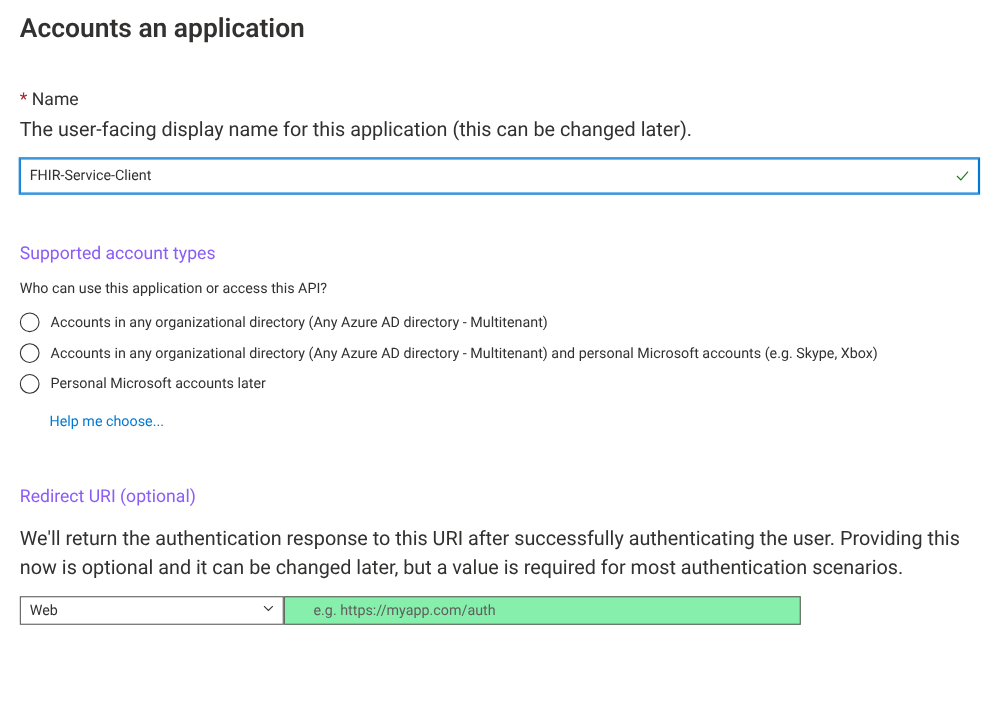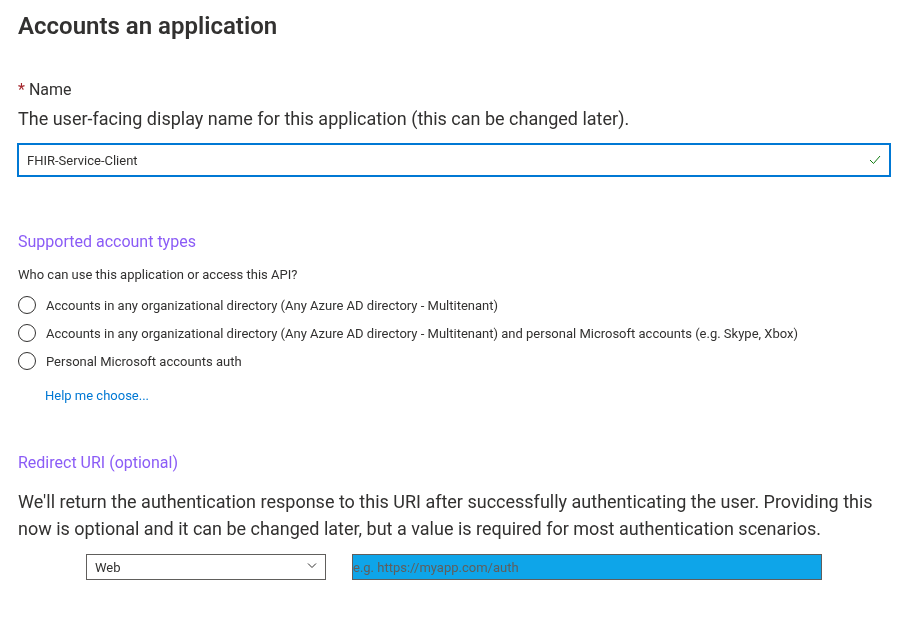--- a/index.html
+++ b/index.html
@@ -34,21 +34,21 @@
     }
     .field-desc {
       font-size: 18px;
       color: #323130;
       margin-bottom: 12px;
       line-height: 1.5;
     }
     .name-input-wrap {
       position: relative;
       width: 100%;
-      margin-bottom: 56px;
+      margin-bottom: 44px;
     }
     .name-input {
       width: 100%;
       height: 32px;
       border: 1px solid #0078d4;
       outline: 1px solid #0078d4;
       padding: 4px 28px 4px 8px;
       font-size: 13px;
       font-family: inherit;
       color: #323130;
@@ -117,22 +117,21 @@
       color: #0078d4;
       font-size: 13px;
       text-decoration: none;
       cursor: pointer;
       display: inline-block;
       margin-bottom: 50px;
       margin-left: 27px;
     }
     .redirect-row {
       display: flex;
-      gap: 26px;
-      justify-content: center;
+      gap: 0;
     }
     .select-wrap {
       position: relative;
       width: 240px;
     }
     .select-box {
       width: 100%;
       height: 26px;
       border: 1px solid #605e5c;
       padding: 2px 28px 2px 8px;
@@ -147,25 +146,25 @@
       position: absolute;
       right: 8px;
       top: 50%;
       transform: translateY(-50%);
       pointer-events: none;
     }
     .redirect-input {
       flex: 0 0 470px;
       height: 26px;
       border: 1px solid #605e5c;
-      padding: 2px 0;
+      padding: 2px 26px;
       font-size: 13px;
       font-family: inherit;
       color: #323130;
-      background: #0ea5e9;
+      background: #86efac;
     }
     .redirect-input::placeholder {
       color: #605e5c;
     }
   </style>
 </head>
 <body>
 
 
 
@@ -191,21 +190,21 @@
   <div class="radio-row">
     <span class="radio-circle"></span>
     <span class="radio-label">Accounts in any organizational directory (Any Azure AD directory - Multitenant)</span>
   </div>
   <div class="radio-row">
     <span class="radio-circle"></span>
     <span class="radio-label">Accounts in any organizational directory (Any Azure AD directory - Multitenant) and personal Microsoft accounts (e.g. Skype, Xbox)</span>
   </div>
   <div class="radio-row">
     <span class="radio-circle"></span>
-    <span class="radio-label">Personal Microsoft accounts auth</span>
+    <span class="radio-label">Personal Microsoft accounts later</span>
   </div>
 </div>
 
 <a class="help-link">Help me choose...</a>
 
 <div class="section-title">Redirect URI (optional)</div>
 <div class="field-desc">We'll return the authentication response to this URI after successfully authenticating the user. Providing this now is optional and it can be changed later, but a value is required for most authentication scenarios.</div>
 
 <div class="redirect-row">
   <div class="select-wrap">

